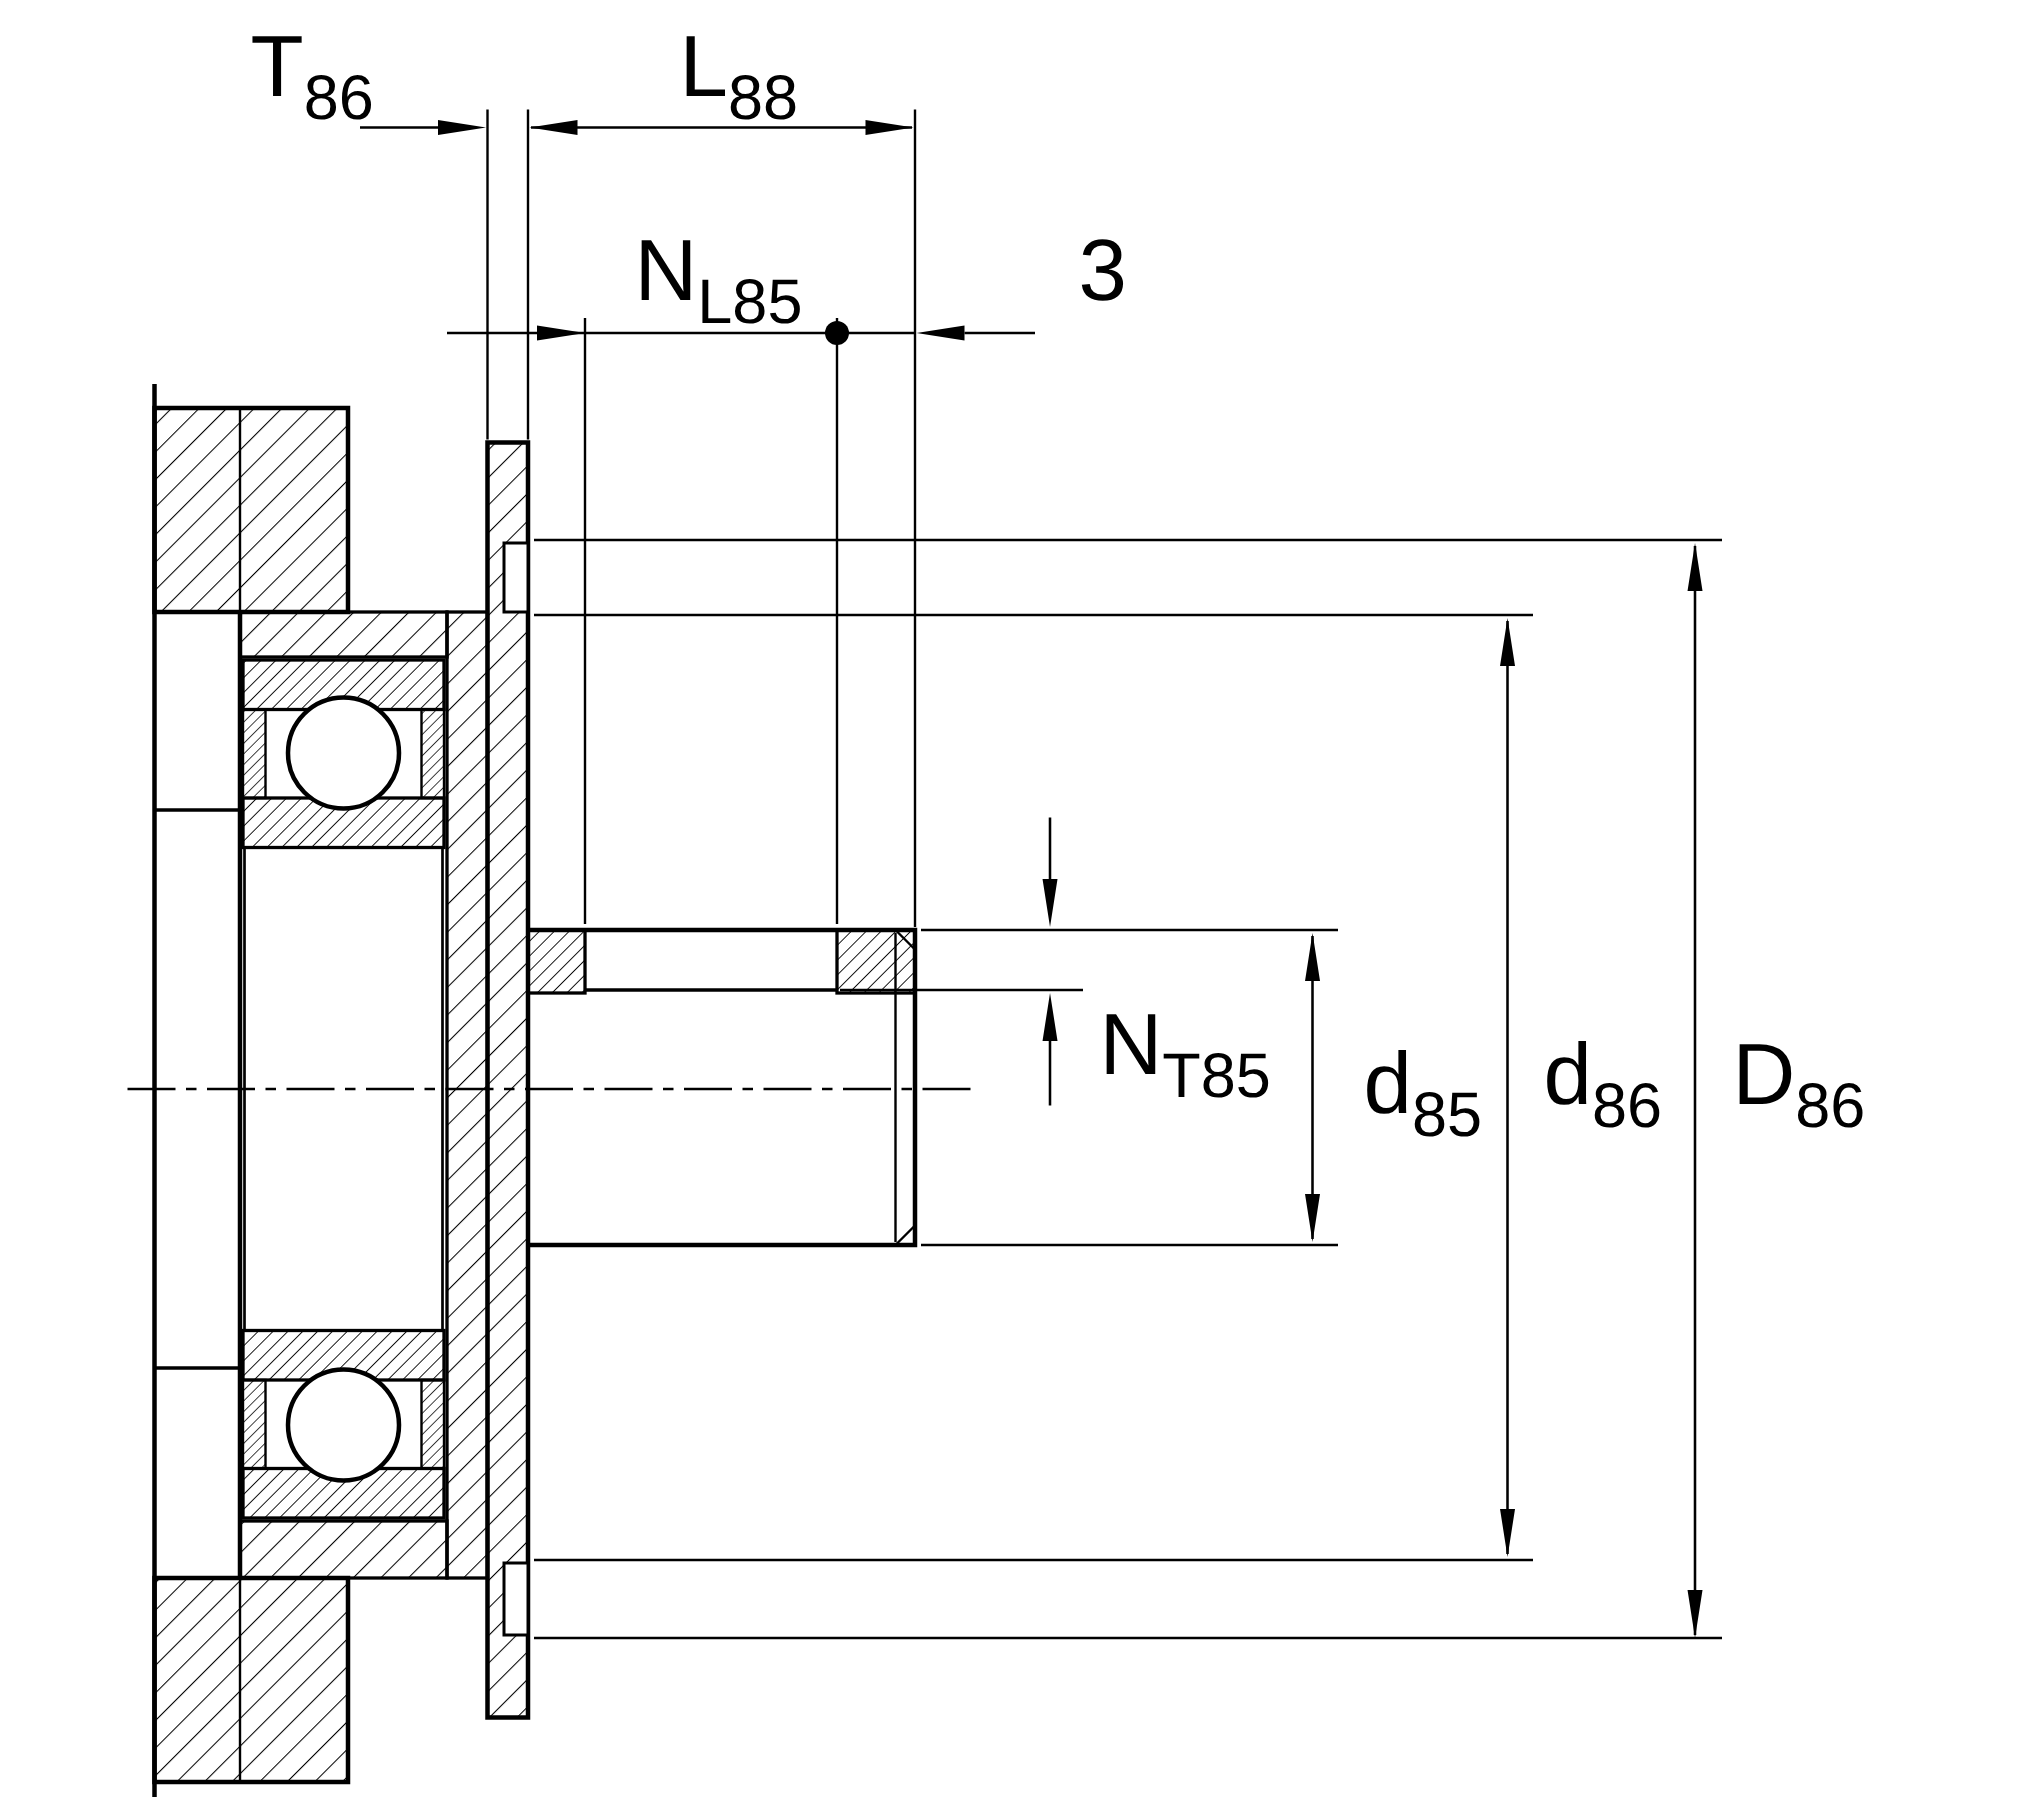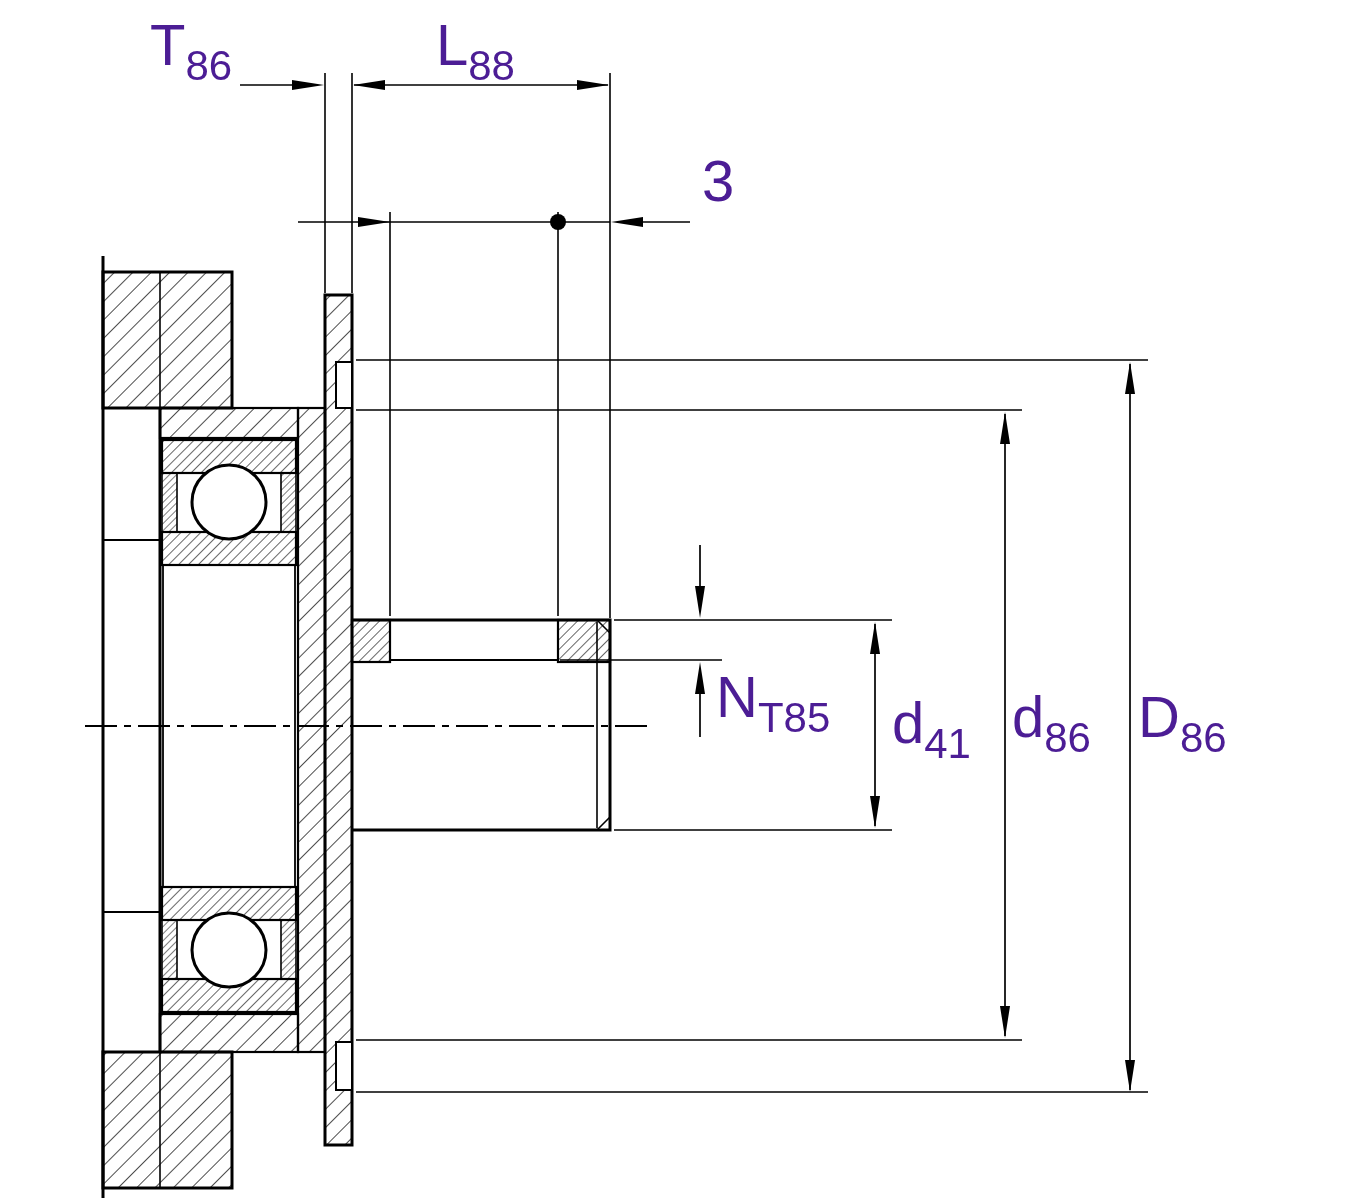--- a/index.html
+++ b/index.html
@@ -15,24 +15,25 @@
     overflow: hidden;
     font-family: "Liberation Sans", sans-serif;
   }
   .stage svg {
     position: absolute;
     left: 0;
     top: 0;
   }
   .dim-label {
     position: absolute;
-    color: #4c1d95;
+    color: #000000;
     white-space: nowrap;
     line-height: 1;
     user-select: none;
+    margin-left: 17px;
   }
   .dim-label .m { font-size: 58px; }
   .dim-label .s { font-size: 42px; position: relative; top: 15px; }
 </style>
 </head>
 <body>
 
 <div class="stage">
 
   <svg width="1350" height="1200" viewBox="0 0 1350 1200">
@@ -165,31 +166,34 @@
   </svg>
 
   <div class="dim-label" style="left:150px; top:16px;">
     <span class="m">T</span><span class="s">86</span>
   </div>
 
   <div class="dim-label" style="left:436px; top:16px;text-align:center;">
     <span class="m">L</span><span class="s">88</span>
   </div>
 
+  <div class="dim-label" style="left:406px; top:152px;">
+    <span class="m">N</span><span class="s">L85</span>
+  </div>
 
   <div class="dim-label" style="left:702px; top:152px;">
     <span class="m">3</span><span class="s"></span>
   </div>
 
   <div class="dim-label" style="left:716px; top:668px;">
     <span class="m">N</span><span class="s">T85</span>
   </div>
 
   <div class="dim-label" style="left:892px; top:694px;">
-    <span class="m">d</span><span class="s">41</span>
+    <span class="m">d</span><span class="s">85</span>
   </div>
 
   <div class="dim-label" style="left:1012px; top:688px;">
     <span class="m">d</span><span class="s">86</span>
   </div>
 
   <div class="dim-label" style="left:1138px; top:688px;">
     <span class="m">D</span><span class="s">86</span>
   </div>
 

